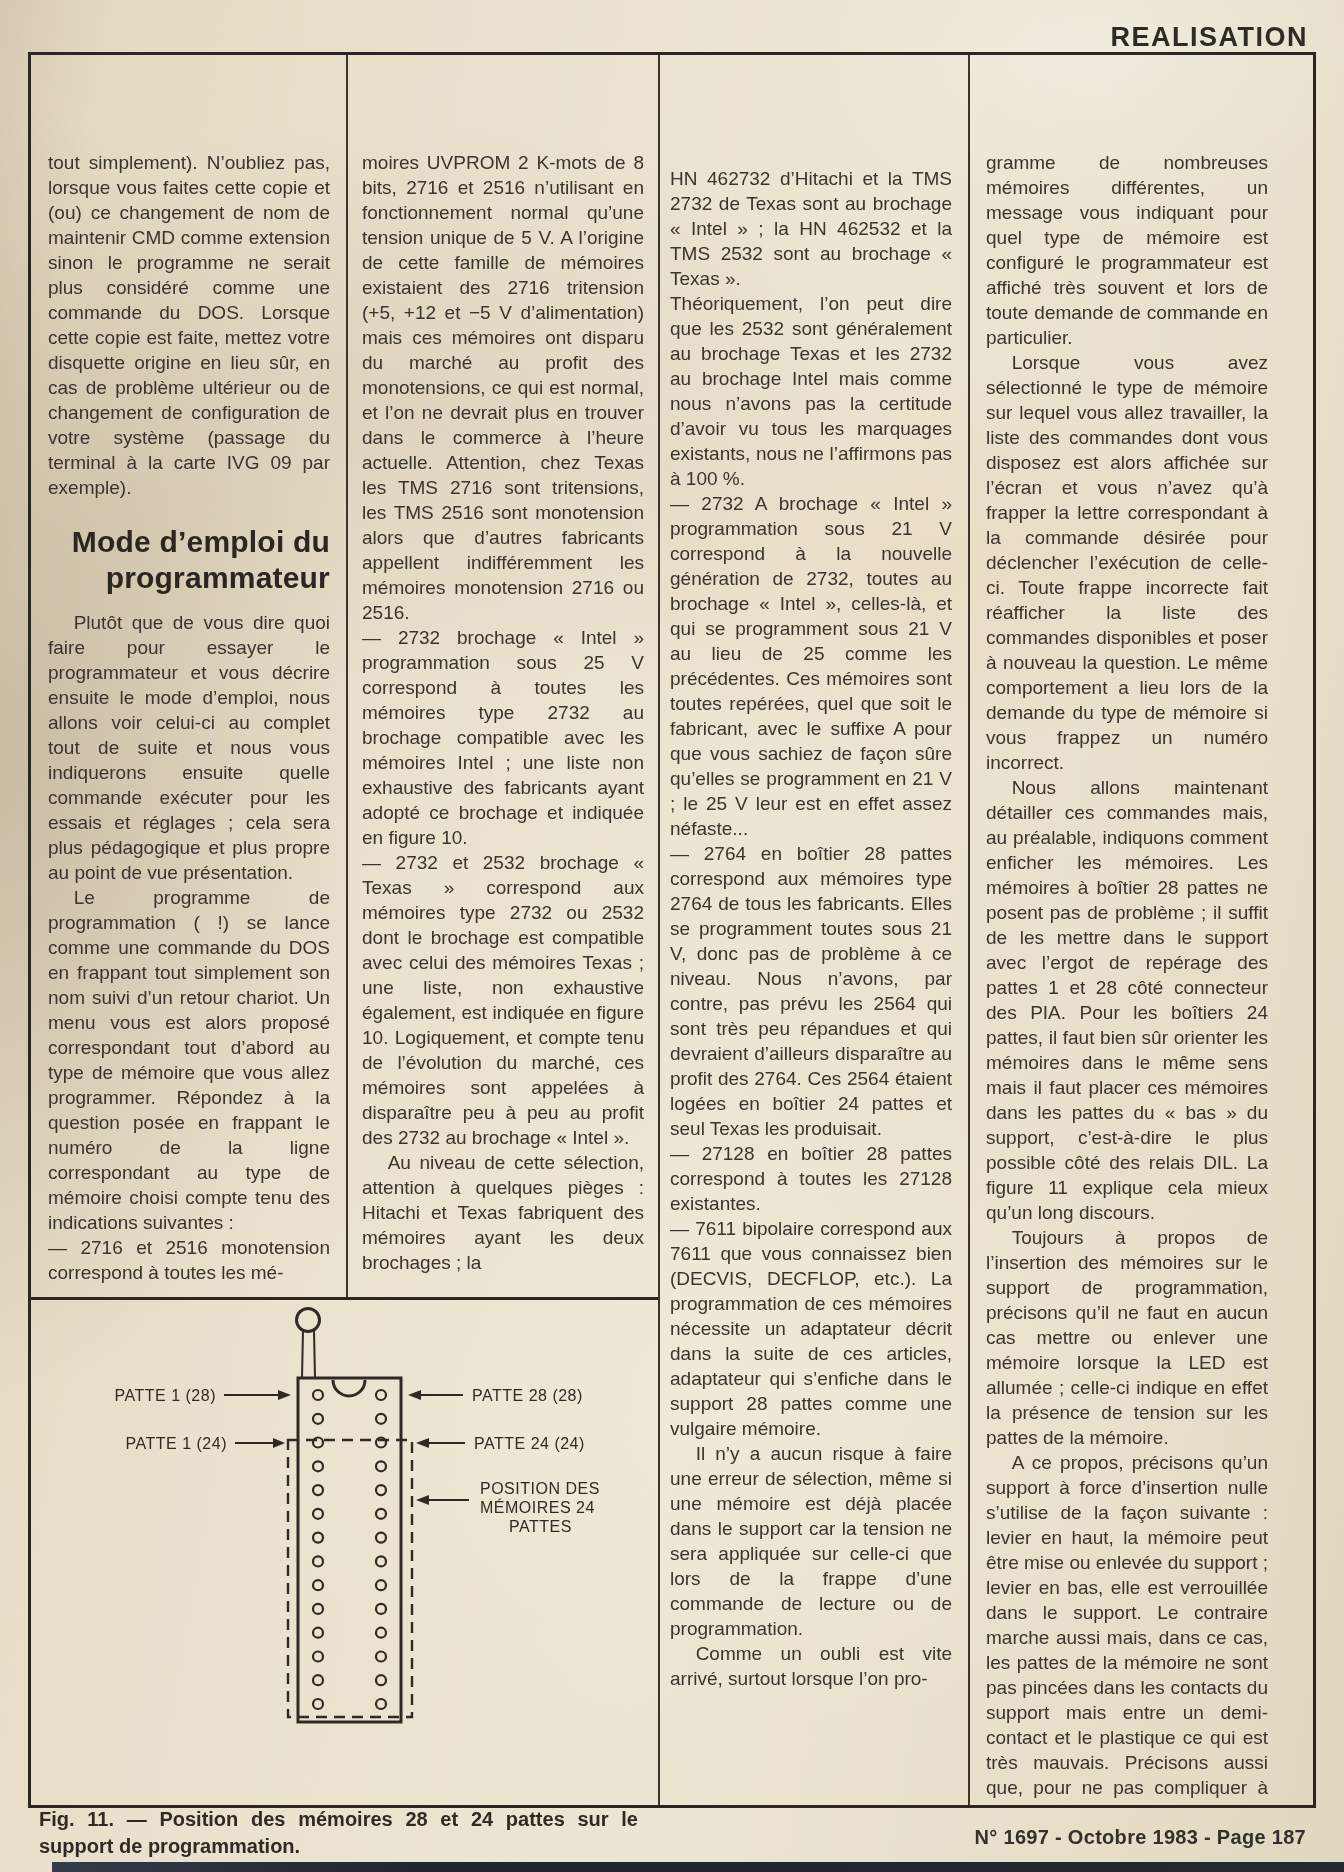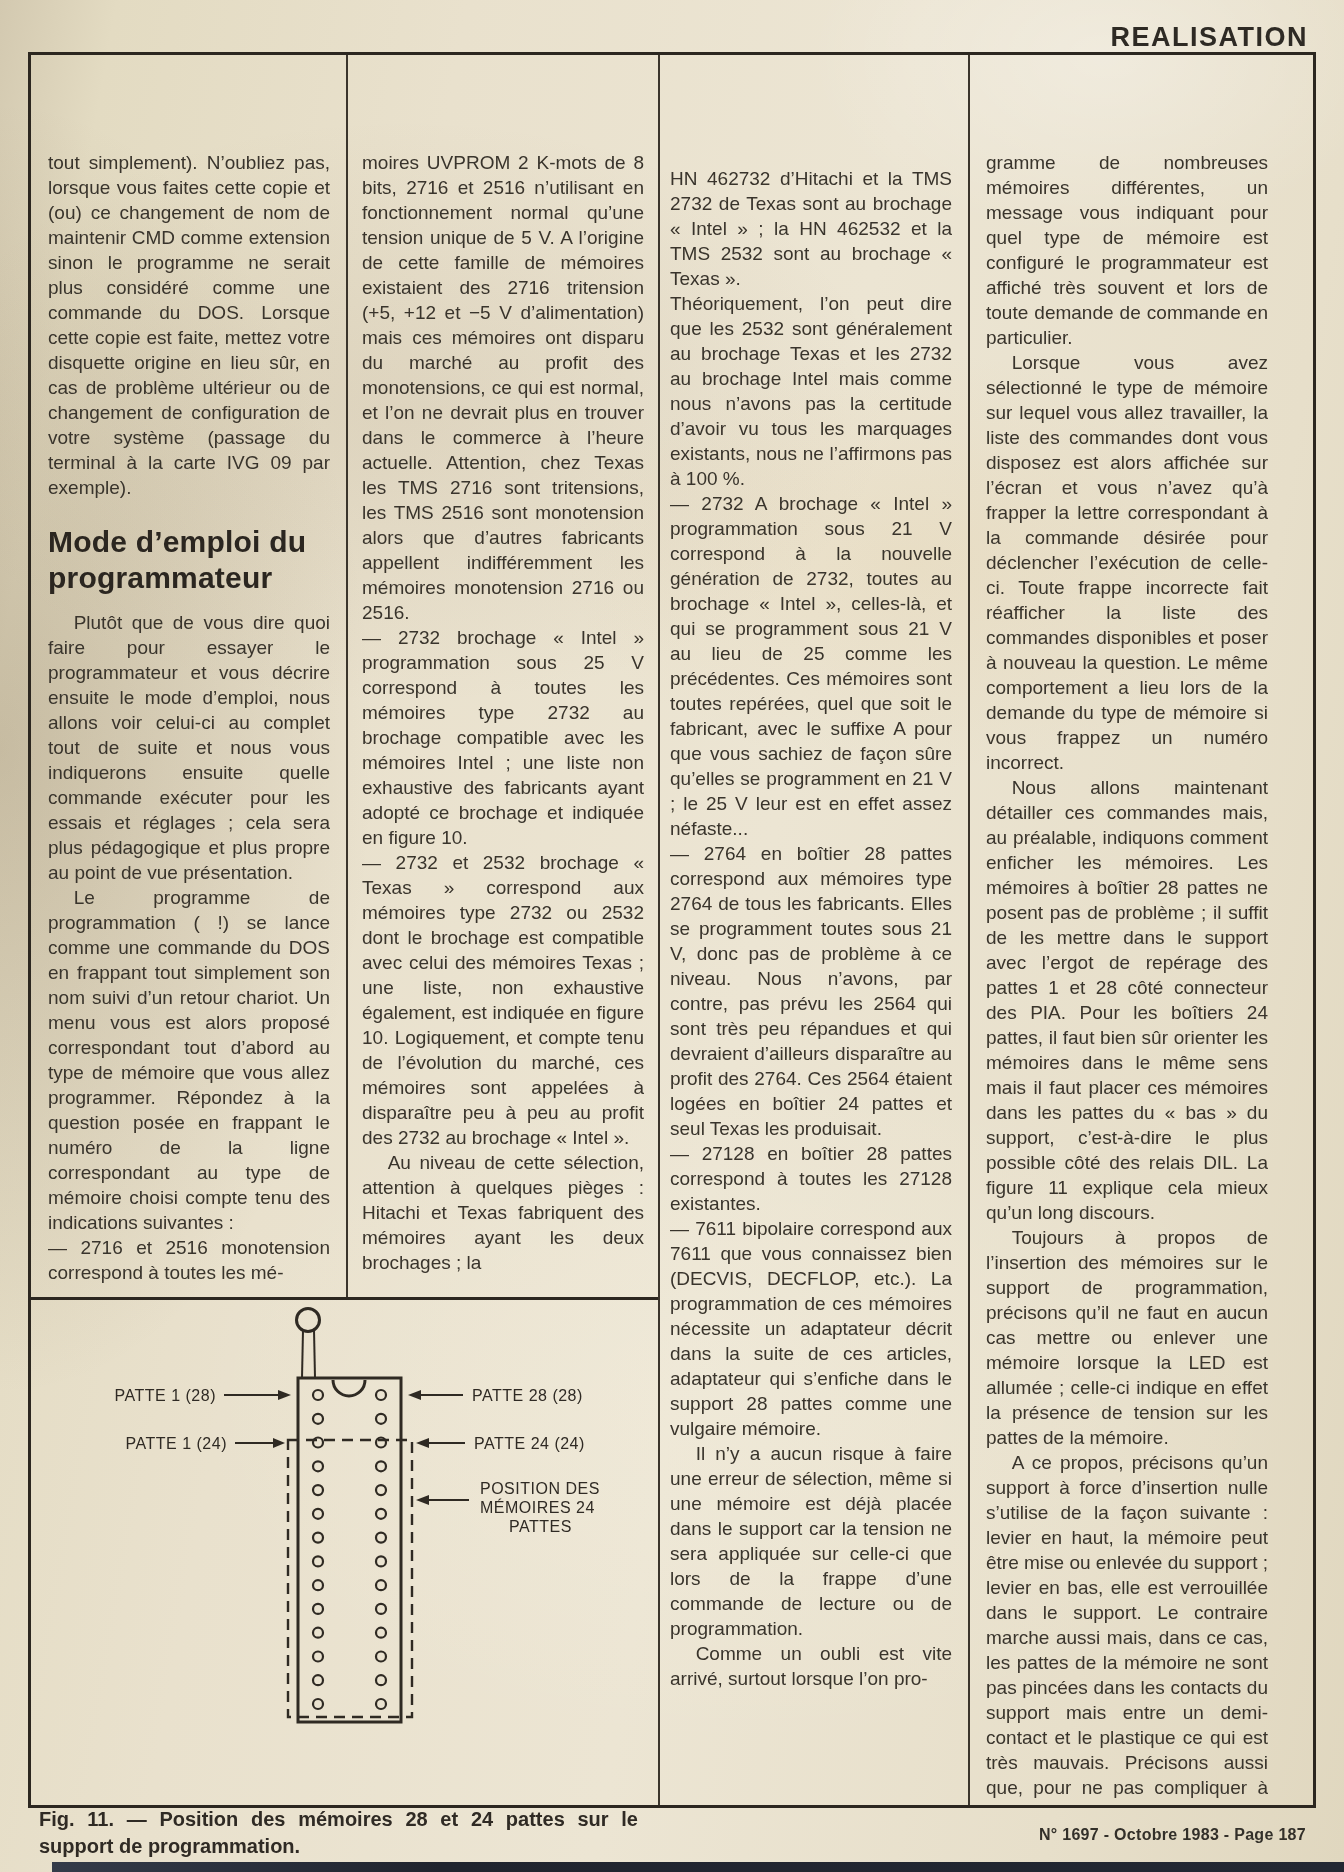--- a/index.html
+++ b/index.html
@@ -17,37 +17,37 @@
   .page-frame{
     position:absolute;left:28px;top:52px;width:1288px;height:1756px;
     border:3px solid #2c2720;box-sizing:border-box;
   }
   .hdr{
     position:absolute;top:22px;right:36px;
     font-size:27px;font-weight:bold;letter-spacing:1.5px;color:#2e2a24;
   }
   .ftr{
     position:absolute;top:1826px;right:38px;
-    font-size:16px;font-weight:bold;letter-spacing:0.3px;color:#33302a;padding-left:45px;
+    font-size:20px;font-weight:bold;letter-spacing:0.3px;color:#33302a;padding-left:45px;
   }
   .col{
     position:absolute;top:150px;width:282px;
     font-size:19px;line-height:25px;color:#39342c;
     text-align:justify;overflow:hidden;
     hyphens:auto;-webkit-hyphens:auto;
   }
   #col1{left:48px;height:1140px;}
   #col2{left:362px;height:1140px;}
   #col3{left:670px;height:1652px;margin-top:16px;}
   #col4{left:986px;height:1652px;}
   .para{margin:0;}
   .para.indent{text-indent:1.35em;}
   .col h2{
     font-size:30px;line-height:36px;font-weight:bold;color:#2b2620;
-    margin:24px 0 14px 0;text-align:left;letter-spacing:0.2px;
+    margin:24px 0 14px 0;text-align:right;letter-spacing:0.2px;
   }
   .vrule{position:absolute;width:2px;background:#3b352c;top:55px;}
   #vr1{left:346px;height:1242px;}
   #vr2{left:658px;height:1750px;}
   #vr3{left:968px;height:1750px;}
   .fig-toprule{position:absolute;left:31px;top:1297px;width:627px;height:3px;background:#2c2720;}
   .figure-area{position:absolute;left:31px;top:1300px;width:627px;height:566px;}
   .figure-area svg{display:block;}
   .fig-label{font-size:16px;fill:#2f2a24;letter-spacing:0.5px;}
   .fig-stroke{fill:none;stroke:#2f2a23;stroke-width:3;}

